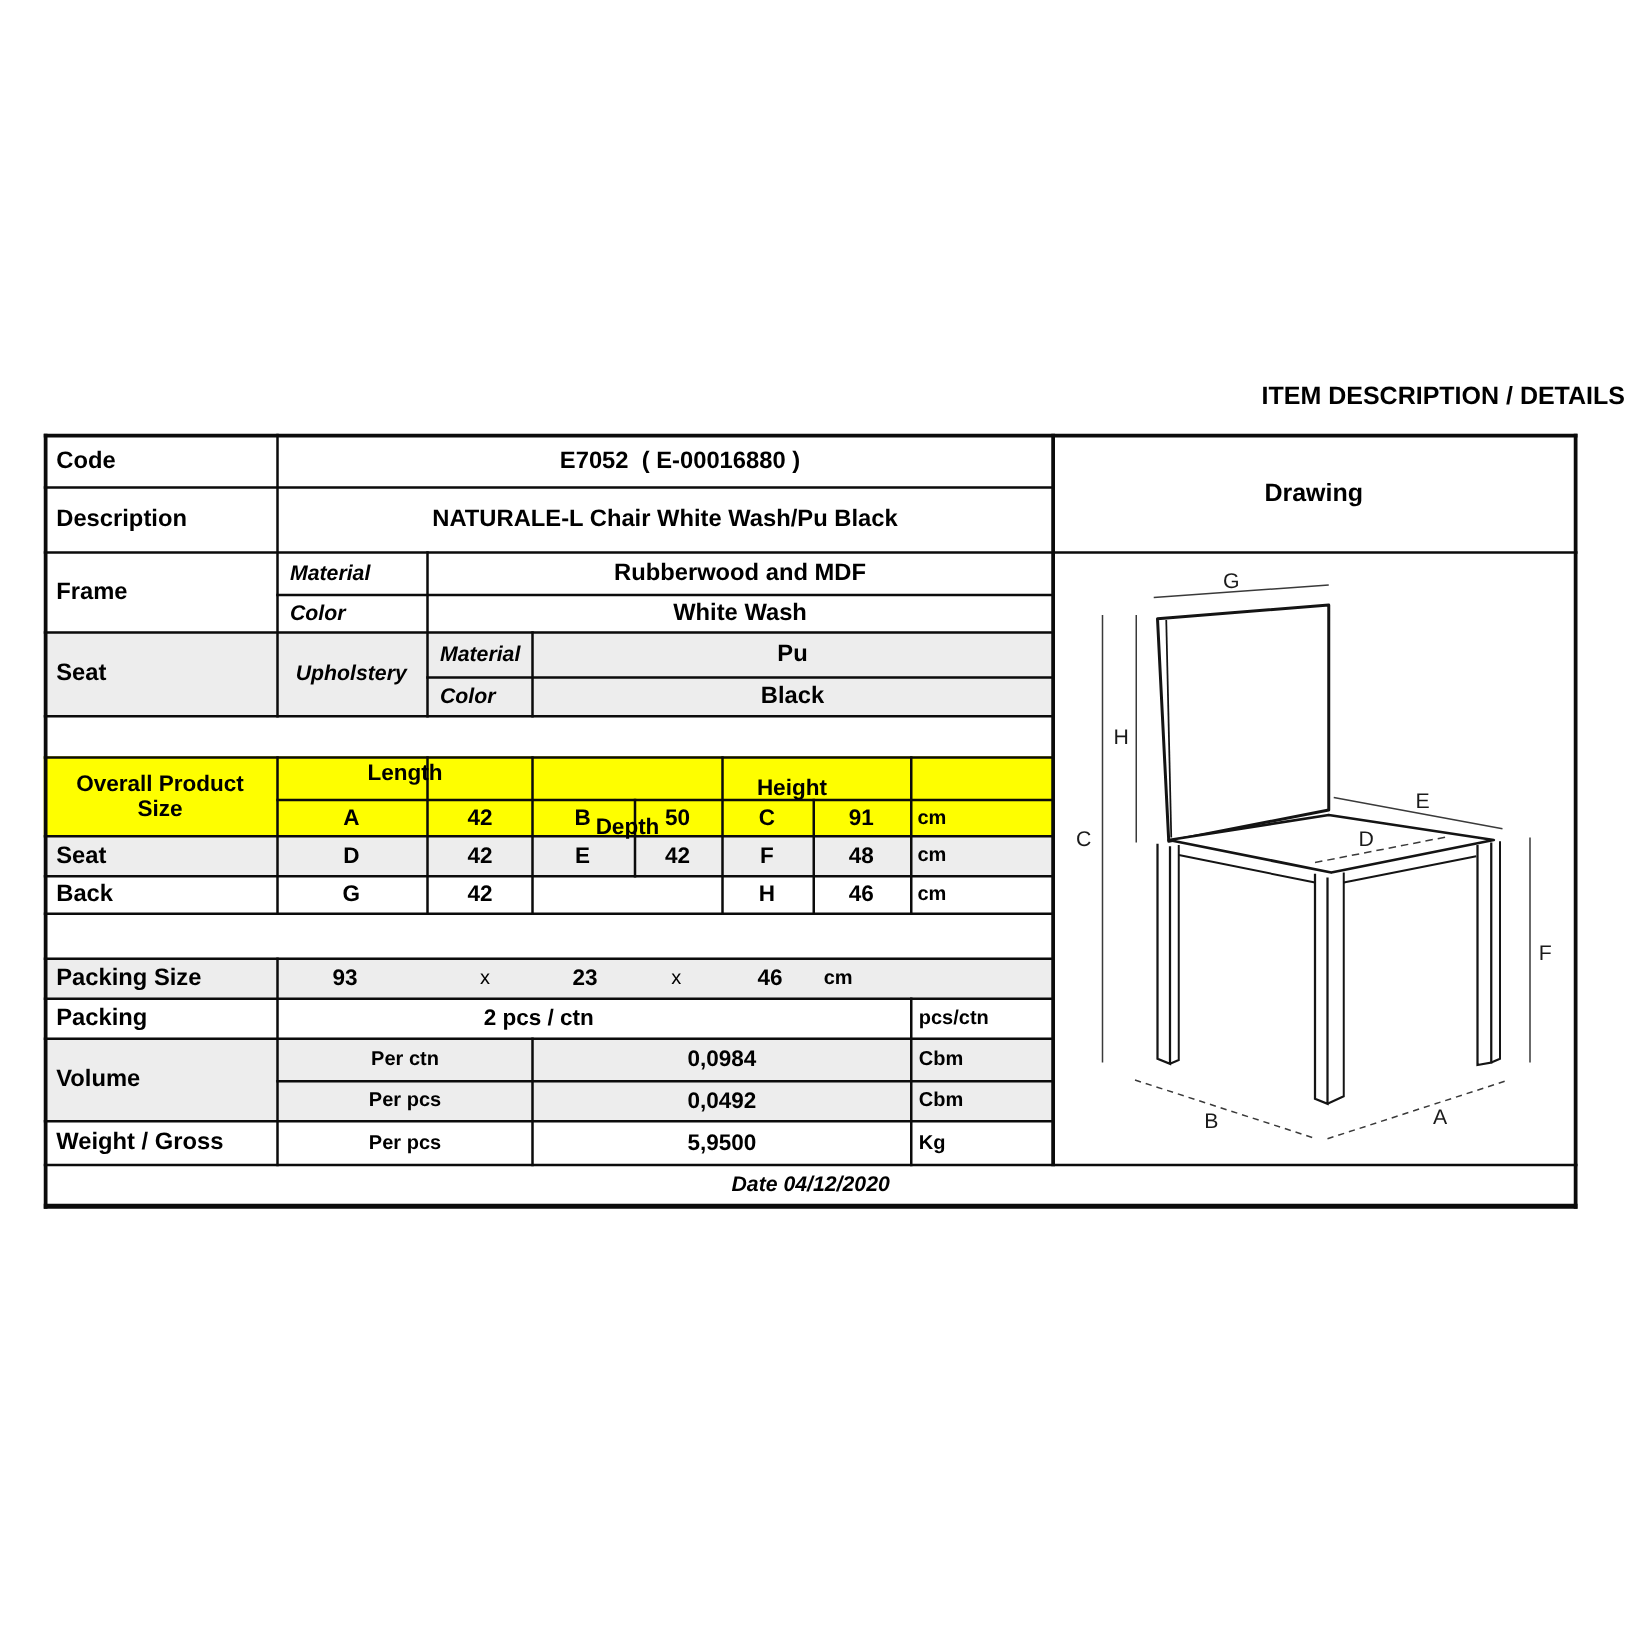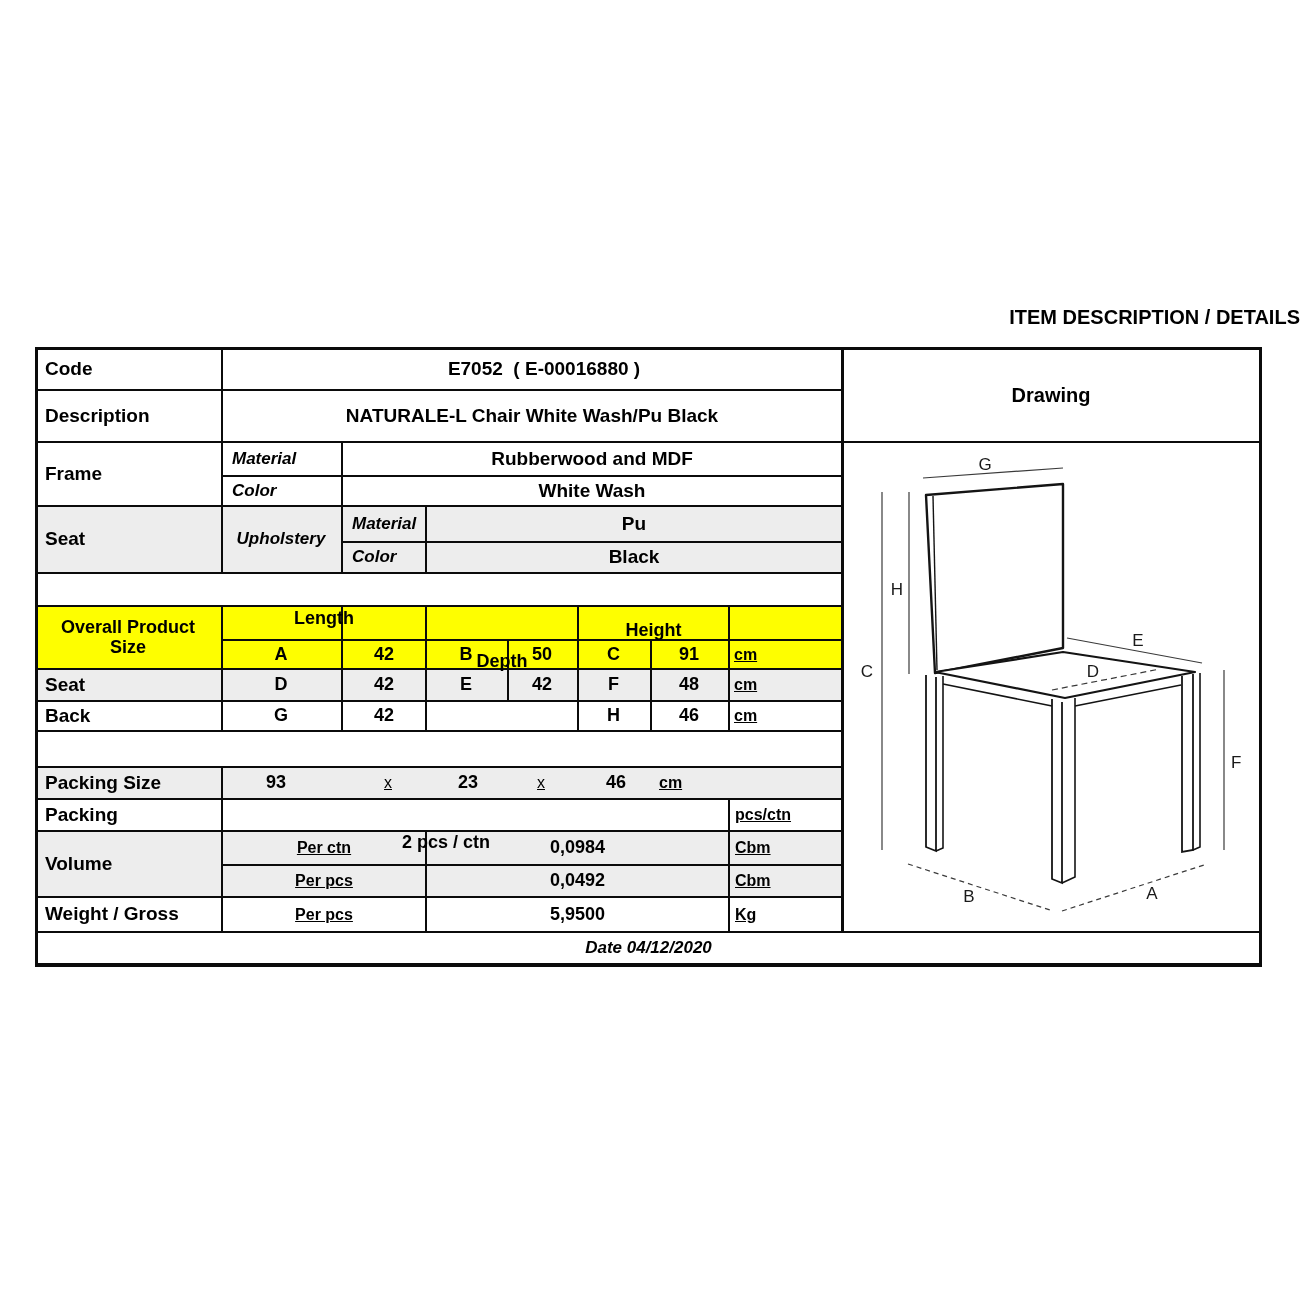--- a/index.html
+++ b/index.html
@@ -10,21 +10,21 @@
   .hl{position:absolute;background:#0b0b0b;}
   .vl{position:absolute;background:#0b0b0b;}
   .cell{position:absolute;display:flex;align-items:center;font-weight:bold;
         white-space:nowrap;line-height:1.1;}
   .c-center{justify-content:center;text-align:center;}
   .c-left{justify-content:flex-start;padding-left:7px;box-sizing:border-box;}
   .fs20{font-size:20px;}
   .fs19{font-size:19px;}
   .fs18{font-size:18px;}
   .fs17{font-size:17px;font-style:italic;}
-  .fs16{font-size:16px;text-decoration:underline;}
+  .fs16{font-size:16px;}
   .pre{white-space:pre;}
   .reg{font-weight:400;}
   .title{position:absolute;left:0;top:306;width:1300px;text-align:right;
          font-size:20px;font-weight:bold;}
   .two-line{flex-direction:column;justify-content:center;}
   svg text{font-family:"Liberation Sans",sans-serif;font-size:17px;fill:#1a1a1a;}
 </style>
 </head>
 <body>
 
@@ -93,21 +93,21 @@
   <div class="cell c-center fs19" style="left:427px;top:507px;width:414px;height:34px;">Pu</div>
   <div class="cell c-left fs17" style="left:345px;top:543px;width:78px;height:29px;">Color</div>
   <div class="cell c-center fs19" style="left:427px;top:543px;width:414px;height:29px;">Black</div>
 
   <div class="cell c-center fs18 two-line" style="left:38px;top:607px;width:180px;height:61px;">
     <span>Overall Product</span>
     <span>Size</span>
   </div>
   <div class="cell c-center fs18" style="left:223px;top:607px;width:202px;height:24px;">Length</div>
   <div class="cell c-center fs18" style="left:427px;top:607px;width:150px;height:31px;margin-top:39px;">Depth</div>
-  <div class="cell c-center fs18" style="left:579px;top:607px;width:149px;height:48px;">Height</div>
+  <div class="cell c-center fs18" style="left:559px;top:607px;width:149px;height:48px;">Height</div>
 
   <div class="cell c-center fs18" style="left:223px;top:641px;width:116px;height:27px;">A</div>
   <div class="cell c-center fs18" style="left:343px;top:641px;width:82px;height:27px;">42</div>
   <div class="cell c-center fs18" style="left:427px;top:641px;width:78px;height:27px;">B</div>
   <div class="cell c-center fs18" style="left:509px;top:641px;width:66px;height:27px;">50</div>
   <div class="cell c-center fs18" style="left:579px;top:641px;width:69px;height:27px;">C</div>
   <div class="cell c-center fs18" style="left:652px;top:641px;width:74px;height:27px;">91</div>
   <div class="cell c-left fs16" style="left:730px;top:641px;width:110px;height:27px;padding-left:4px;">cm</div>
 
   <div class="cell c-left fs19" style="left:38px;top:670px;width:180px;height:30px;">Seat</div>
@@ -128,21 +128,21 @@
 
   <div class="cell c-left fs19" style="left:38px;top:768px;width:180px;height:30px;">Packing Size</div>
   <div class="cell c-center fs18" style="left:246px;top:768px;width:60px;height:30px;">93</div>
   <div class="cell c-center fs16 reg" style="left:373px;top:768px;width:30px;height:30px;">x</div>
   <div class="cell c-center fs18" style="left:438px;top:768px;width:60px;height:30px;">23</div>
   <div class="cell c-center fs16 reg" style="left:526px;top:768px;width:30px;height:30px;">x</div>
   <div class="cell c-center fs18" style="left:586px;top:768px;width:60px;height:30px;">46</div>
   <div class="cell c-left fs16" style="left:652px;top:768px;width:60px;height:30px;">cm</div>
 
   <div class="cell c-left fs19" style="left:38px;top:800px;width:180px;height:30px;">Packing</div>
-  <div class="cell c-center fs18" style="left:238px;top:800px;width:416px;height:30px;margin-top:28px;">2 pcs / ctn</div>
+  <div class="cell c-center fs18" style="left:223px;top:800px;width:416px;height:30px;">2 pcs / ctn</div>
   <div class="cell c-left fs16" style="left:730px;top:800px;width:110px;height:30px;padding-left:5px;">pcs/ctn</div>
 
   <div class="cell c-left fs19" style="left:38px;top:832px;width:180px;height:64px;">Volume</div>
   <div class="cell c-center fs16" style="left:223px;top:832px;width:202px;height:32px;">Per ctn</div>
   <div class="cell c-center fs18" style="left:427px;top:832px;width:301px;height:32px;">0,0984</div>
   <div class="cell c-left fs16" style="left:730px;top:832px;width:110px;height:32px;padding-left:5px;">Cbm</div>
   <div class="cell c-center fs16" style="left:223px;top:866px;width:202px;height:30px;">Per pcs</div>
   <div class="cell c-center fs18" style="left:427px;top:866px;width:301px;height:30px;">0,0492</div>
   <div class="cell c-left fs16" style="left:730px;top:866px;width:110px;height:30px;padding-left:5px;">Cbm</div>
 

